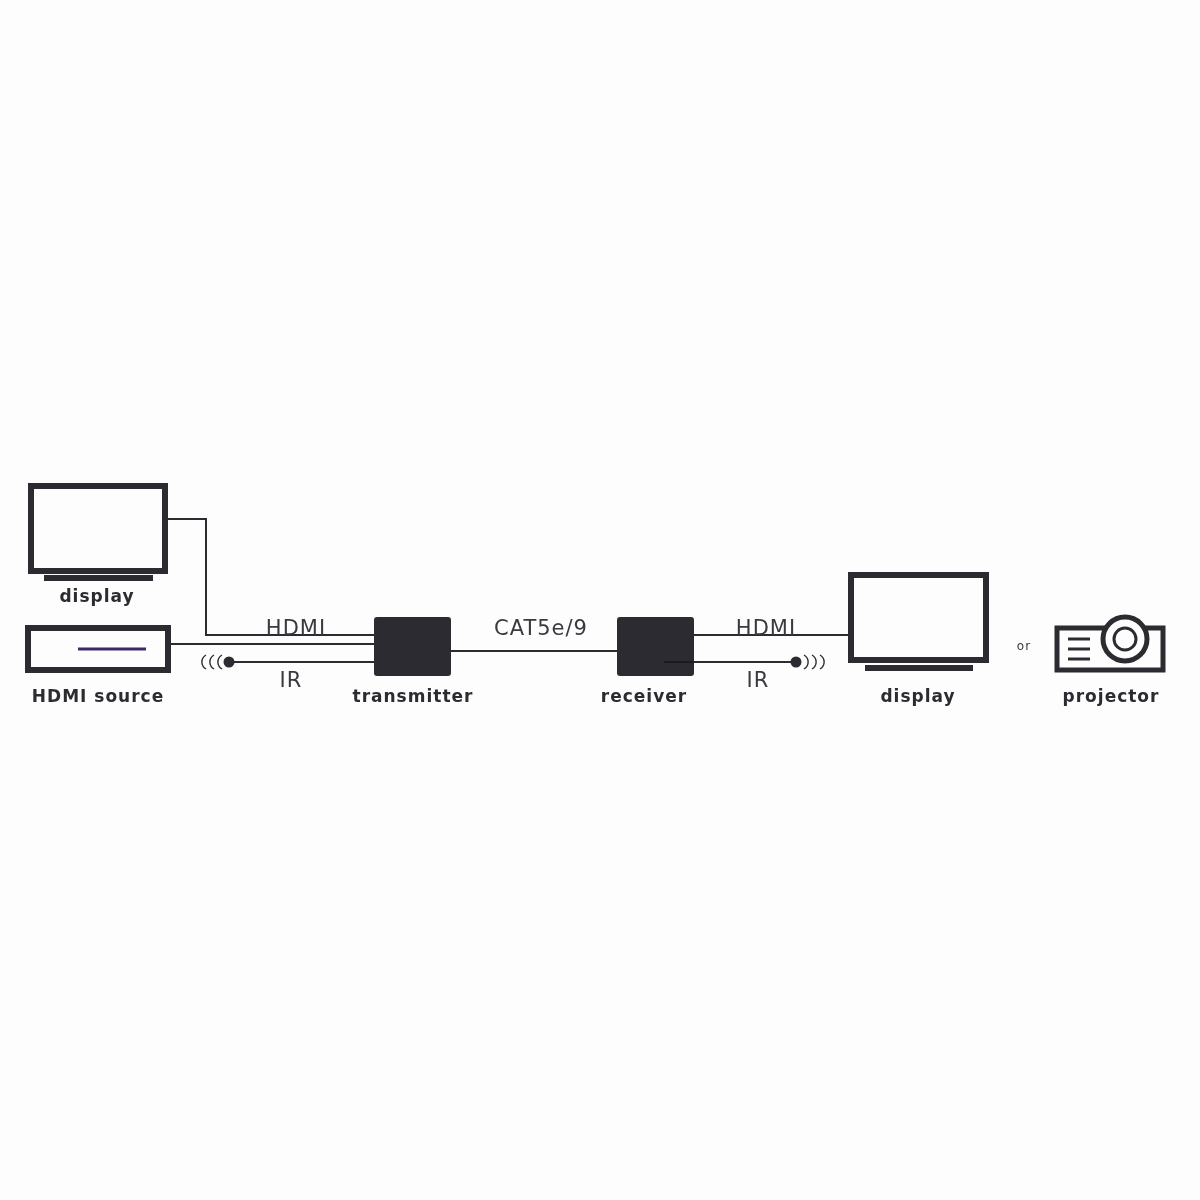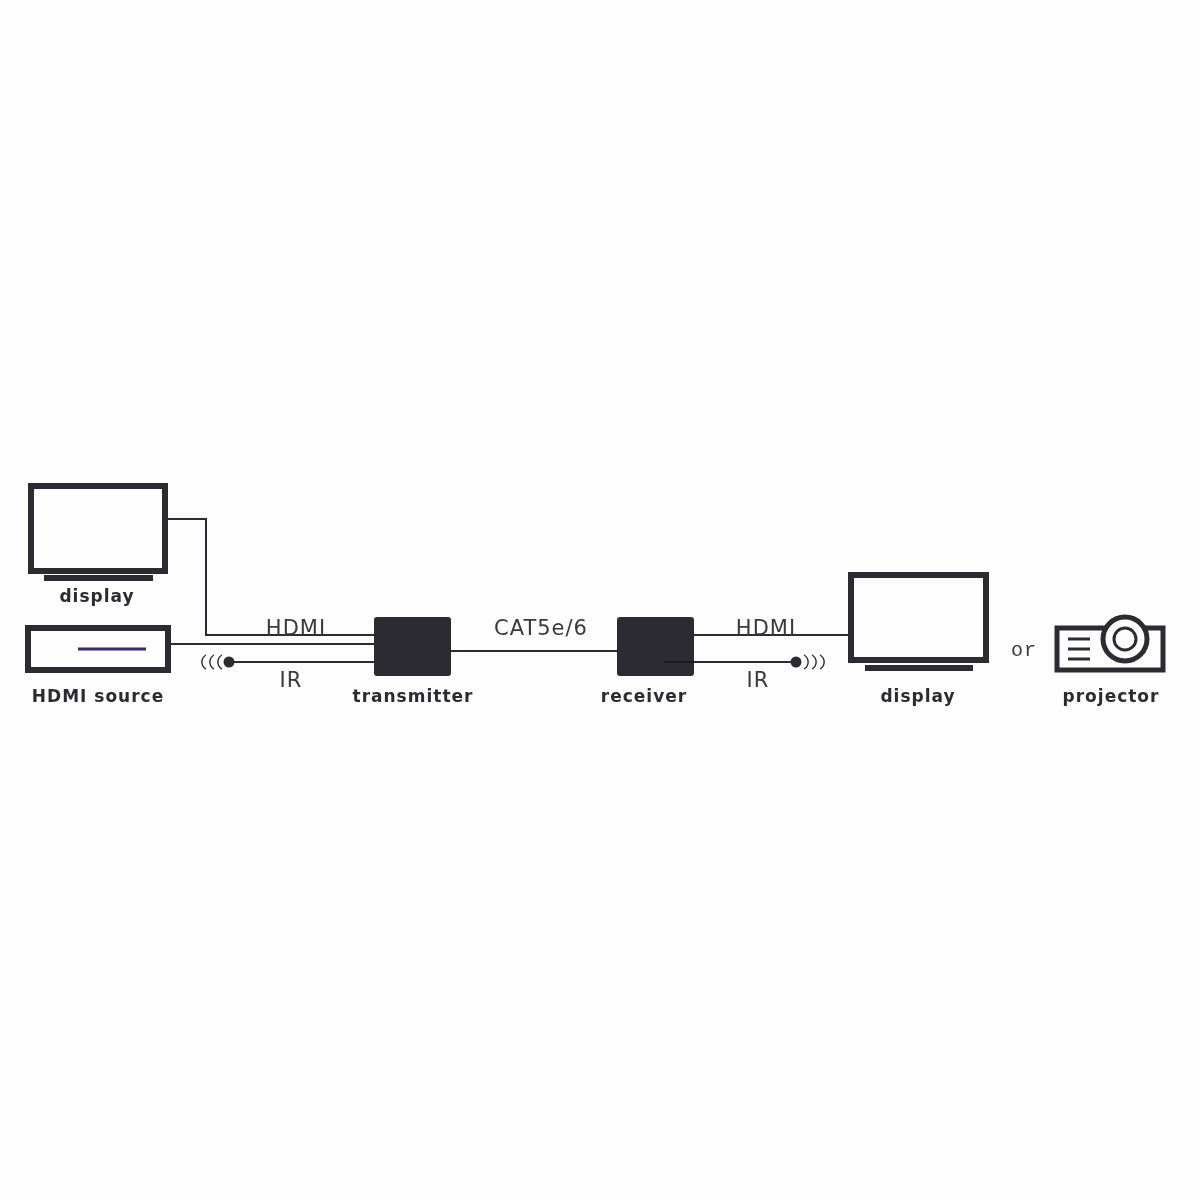--- a/index.html
+++ b/index.html
@@ -106,18 +106,18 @@
 
   <div class="lbl" style="left:97px; top:586px;">display</div>
   <div class="lbl" style="left:98px; top:686px;">HDMI source</div>
   <div class="lbl" style="left:413px; top:686px;">transmitter</div>
   <div class="lbl" style="left:644px; top:686px;">receiver</div>
   <div class="lbl" style="left:918px; top:686px;">display</div>
   <div class="lbl" style="left:1111px; top:686px;">projector</div>
 
   <div class="cable-lbl" style="left:296px; top:616px;">HDMI</div>
   <div class="cable-lbl" style="left:291px; top:668px;">IR</div>
-  <div class="cable-lbl" style="left:541px; top:616px;">CAT5e/6</div>
+  <div class="cable-lbl" style="left:541px; top:616px;">CAT5e/9</div>
   <div class="cable-lbl" style="left:766px; top:616px;">HDMI</div>
   <div class="cable-lbl" style="left:758px; top:668px;">IR</div>
-  <div class="cable-lbl" style="left:1024px; top:639px; font-size:20px;font-family:Liberation Mono, monospace;">or</div>
+  <div class="cable-lbl" style="left:1024px; top:639px; font-size:12px;">or</div>
 
 </div>
 
 </body></html>

